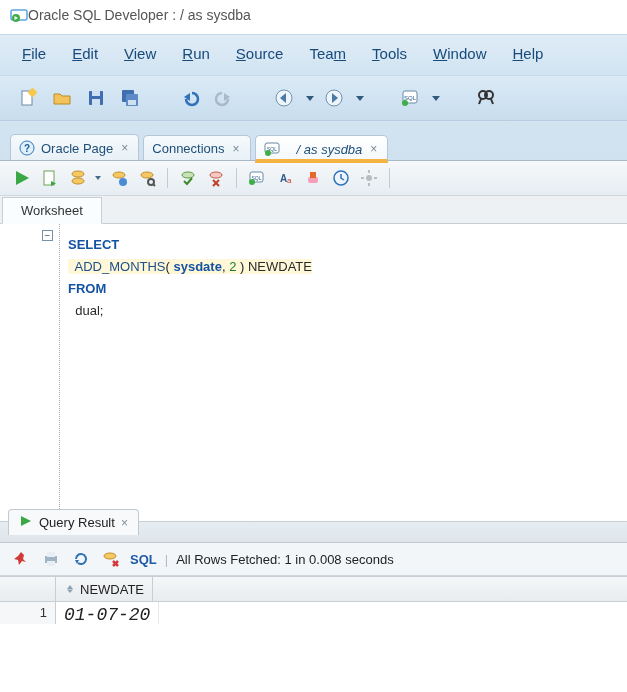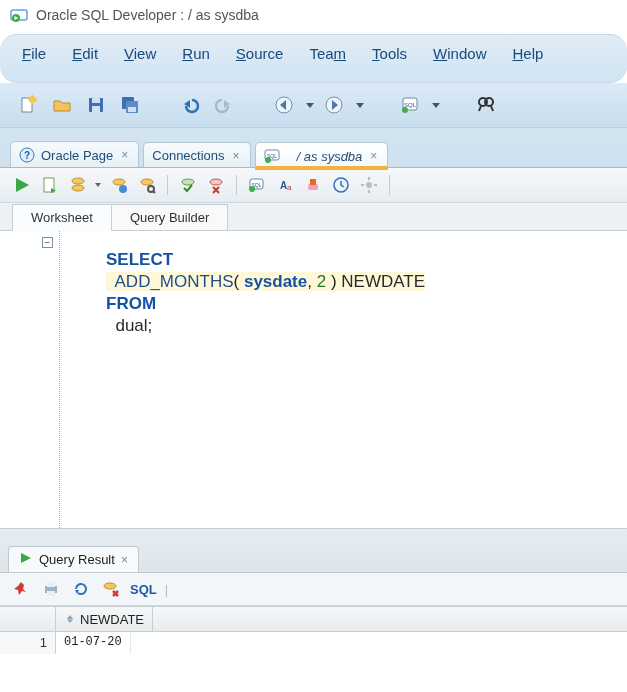--- a/index.html
+++ b/index.html
@@ -1,25 +1,25 @@
 <!DOCTYPE html>
 <html><head>
   <meta charset="utf-8">
   <style>
     * { margin:0; padding:0; box-sizing:border-box; font-family:"Segoe UI",Tahoma,sans-serif; }
     body { width:627px; height:692px; background:#fff; overflow:hidden; font-size:13px; color:#222; }
 
     
-    .titlebar { display:flex; align-items:center; gap:8px; padding:6px 10px 10px; background:#fff; }
+    .titlebar { display:flex; align-items:center; padding:6px 10px 10px; background:#fff; }
     .titlebar .logo { width:18px; height:18px; position:relative; }
     .titlebar .logo svg { width:18px; height:18px; }
     .titlebar .title { color:#555; font-size:14px; }
 
     
-    .menubar { display:flex; align-items:center; padding:6px 12px 16px 16px; background:linear-gradient(#e0ecf6,#d1e4f2); border-top:1px solid #c6d9ea; border-bottom:1px solid #c6d9ea;border-radius:17px; }
+    .menubar { display:flex; align-items:center; padding:6px 12px 9px 16px; background:linear-gradient(#e0ecf6,#d1e4f2); border-top:1px solid #c6d9ea; border-bottom:1px solid #c6d9ea; }
     .menuitem { padding:4px 6px; margin-right:14px; color:#184a7c; font-size:15px; cursor:default; }
     .menuitem u { text-decoration:underline; }
 
     
     .toolbar1 { display:flex; align-items:center; gap:6px; padding:8px 14px; background:linear-gradient(#dbeaf6,#c8ddee); border-bottom:1px solid #b8cde0; }
     .tbtn { width:28px; height:28px; display:flex; align-items:center; justify-content:center; border:1px solid transparent; border-radius:3px; position:relative; }
     .tbtn svg { width:20px; height:20px; }
     .dd-caret { width:0;height:0;border-left:4px solid transparent;border-right:4px solid transparent;border-top:5px solid #315a7d; margin-left:2px; }
     .tsep { width:20px; }
 
@@ -36,52 +36,52 @@
     .toolbar2 { display:flex; align-items:center; gap:4px; padding:5px 10px; background:linear-gradient(#f6f8fa,#e6edf2); border-bottom:1px solid #cfd7dc; }
     .tb2 { width:24px; height:24px; display:flex; align-items:center; justify-content:center; }
     .tb2 svg { width:18px; height:18px; }
     .vsep { width:1px; height:20px; background:#c2ccd3; margin:0 4px; }
     .mini-caret { width:0;height:0;border-left:3px solid transparent;border-right:3px solid transparent;border-top:4px solid #4a6b87;margin-left:1px;margin-right:2px; }
 
     
     .subtabs { display:flex; align-items:flex-end; background:#eef1f3; border-bottom:1px solid #c8cfd4; height:28px; padding-top:3px; }
     .subtab { padding:5px 18px; font-size:13px; color:#333; border:1px solid #c8cfd4; border-bottom:none; background:#f8f9fa; margin-left:-1px; cursor:default; }
     .subtab.active { background:#fafdff; position:relative; top:1px; border-bottom:1px solid #fafdff; }
-    .subtab:first-child { margin-left:12px; }
+    .subtab:first-child { margin-left:2px; }
 
     
     .editor { display:flex; height:298px; background:#fff; border-bottom:1px solid #c8cfd4; }
     .gutter { width:60px; border-right:1px dotted #9aa6b0; padding-top:6px; }
     .fold { width:11px;height:11px;border:1px solid #7792a8;background:#fff;display:flex;align-items:center;justify-content:center;margin-left:42px;font-size:10px;line-height:1;color:#456; }
-    .code { flex:1; padding:18px 8px; font-family:Consolas,"Courier New",monospace; font-size:17px; line-height:21px; white-space:pre;margin-left:38px; }
+    .code { flex:1; padding:10px 8px; font-family:Consolas,"Courier New",monospace; font-size:13px; line-height:21px; white-space:pre; }
     .code .hl { background:#fff8d8; }
     .kw { color:#1453a3; font-weight:bold; }
     .fn { color:#1d4f8b; }
     .id { color:#2a2a2a; }
     .num { color:#1d7a2c; }
 
     
-    .res-tabstrip { display:flex; align-items:flex-end; padding:6px 8px 0 8px; background:linear-gradient(#e6edf2,#dde5eb); border-bottom:1px solid #c0c9d0; height:44px; }
+    .res-tabstrip { display:flex; align-items:flex-end; padding:6px 8px 7px 8px; background:linear-gradient(#e6edf2,#dde5eb); border-bottom:1px solid #c0c9d0; height:21px; }
     .res-tab { display:flex; align-items:center; gap:6px; padding:4px 10px; background:#f7f9fa; border:1px solid #c0c9d0; border-bottom:none; border-radius:4px 4px 0 0; font-size:13px; }
     .res-tab .close-x { color:#7a8b98; font-size:12px; }
 
     
     .res-tools { display:flex; align-items:center; gap:8px; padding:5px 10px; background:#f3f6f8; border-bottom:1px solid #d0d7dc; font-size:13px; }
     .res-tools .tb2 { width:22px;height:22px; }
     .sql-link { color:#1e5aa8; font-weight:600; }
 
     
     .grid { border-top:1px solid #c8cfd4; }
     .grid-head { display:flex; background:linear-gradient(#f5f7f8,#e8ecee); border-bottom:1px solid #c8cfd4; }
     .rownum-head { width:56px; border-right:1px solid #c8cfd4; height:24px; }
     .colhead { display:flex; align-items:center; gap:4px; padding:3px 8px; border-right:1px solid #c8cfd4; font-size:13px; }
     .sort-icon { width:12px;height:12px; }
     .grid-row { display:flex; height:22px; }
     .cell-rownum { width:56px; text-align:right; padding:3px 8px 0 0; color:#333; border-right:1px solid #c8cfd4; background:#f5f7f8; }
-    .cell { padding:3px 8px 0; border-right:1px solid #e4e8eb; font-family:Consolas,"Courier New",monospace; font-size:12px; }
+    .cell { padding:3px 8px 0; border-right:1px solid #e4e8eb; font-family:Consolas,"Courier New",monospace; font-size:18px;font-style:italic; }
 
   </style>
 </head>
 <body>
 
 <div class="titlebar">
   <span class="logo">
     <svg viewBox="0 0 18 18">
       <rect x="1" y="4" width="16" height="10" rx="2" fill="#fff" stroke="#5aa6e0" stroke-width="1.5"></rect>
       <circle cx="6" cy="12" r="4" fill="#3fae49"></circle>
@@ -285,21 +285,20 @@
           <line x1="1" y1="9" x2="4" y2="9"></line>
           <line x1="14" y1="9" x2="17" y2="9"></line>
         </g>
       </svg>
     </div>
   <div class="vsep"></div>
 </div>
 
 <div class="subtabs">
   <div class="subtab active">Worksheet</div>
-  <div class="subtab">Query Builder</div>
 </div>
 
 <div class="editor">
   <div class="gutter">
     <div class="fold">−</div>
   </div>
   <div class="code"><span class="kw">SELECT</span>
 <span class="hl"><span>  </span><span class="fn">ADD_MONTHS</span><span>( </span><span class="kw">sysdate</span><span>, </span><span class="num">2</span><span> ) </span><span class="id">NEWDATE</span></span>
 <span class="kw">FROM</span>
 <span>  </span><span class="id">dual</span><span>;</span></div>
@@ -335,20 +334,21 @@
       </svg>
     </div>
   <div class="tb2">
       <svg viewBox="0 0 18 18">
         <ellipse cx="8" cy="6" rx="6" ry="3" fill="#f6c861" stroke="#c08f2b"></ellipse>
         <path d="M11 11l5 5M16 11l-5 5" stroke="#d23a3a" stroke-width="2.5"></path>
       </svg>
     </div>
   <span class="sql-link">SQL</span>
   <span style="color:#b4bdc4">|</span>
+  <span>All Rows Fetched: 1 in 0.008 seconds</span>
 </div>
 
 <div class="grid">
   <div class="grid-head">
     <div class="rownum-head"></div>
     <div class="colhead">
       <svg class="sort-icon" viewBox="0 0 12 12">
           <polygon points="6,2 9,6 3,6" fill="#89a2b6"></polygon>
           <polygon points="6,10 9,6.5 3,6.5" fill="#89a2b6"></polygon>
         </svg>

